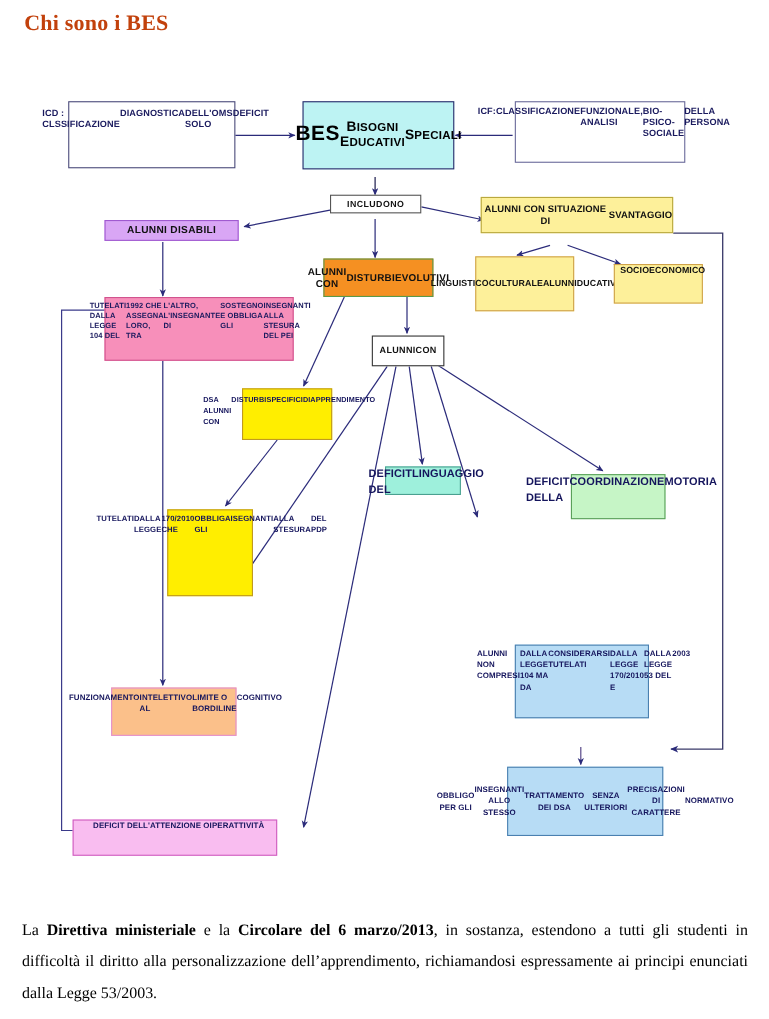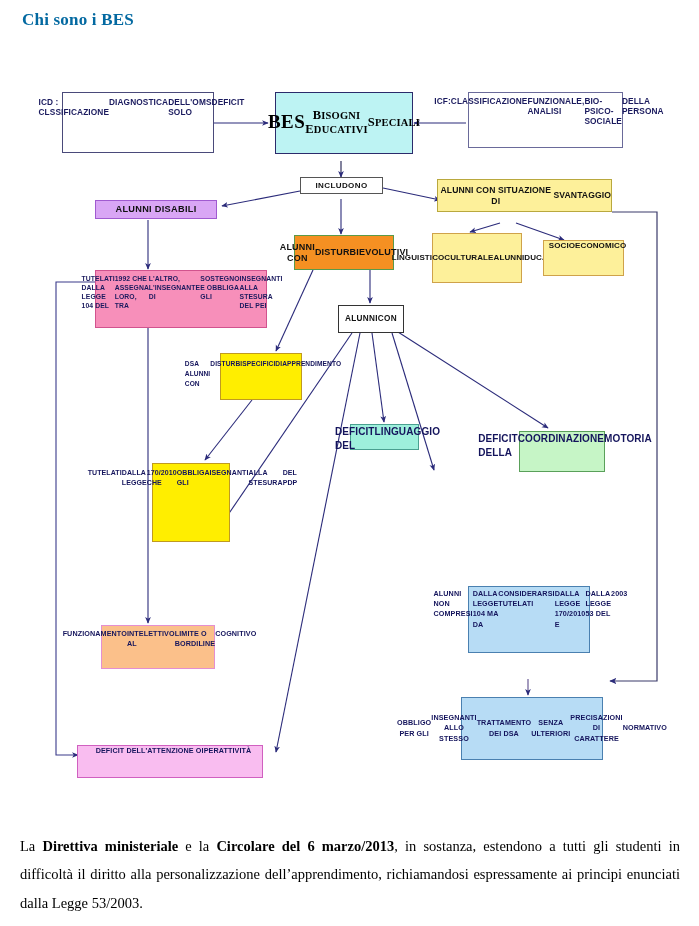--- a/index.html
+++ b/index.html
@@ -13,22 +13,22 @@
     position: relative;
     font-family: "Liberation Sans", sans-serif;
     overflow: hidden;
   }
   #page-title {
     position: absolute;
     left: 22px;
     top: 10px;
     font-family: "Liberation Serif", serif;
     font-weight: bold;
-    font-size: 17px;
-    color: #0369a1;
+    font-size: 20px;
+    color: #c2410c;
     letter-spacing: 0.2px;
   }
   #diagram {
     position: absolute;
     left: 0;
     top: 60px;
     width: 699px;
     height: 760px;
   }
   #arrow-layer {
@@ -61,21 +61,20 @@
     text-align: left;
     letter-spacing: 0.1px;
   }
   .n-bes {
     background: #bdf3f3;
     border: 1px solid #2b2b6b;
     text-align: center;
     color: #000000;
     align-items: center;
     padding-bottom: 2px;
-    font-family: Liberation Serif, serif;
   }
   .n-bes .bes-title {
     font-size: 19px;
     font-weight: bold;
     letter-spacing: 0.5px;
     line-height: 1.1;
   }
   .n-bes .bes-sub {
     font-size: 10.5px;
     font-weight: bold;
@@ -346,21 +345,21 @@
     <span class="ln">SVANTAGGIO</span>
   </div>
 
   <div class="node n-ling" style="left:432px; top:173px; width:90px; height:50px;">
     <span class="ln">LINGUISTICO</span>
     <span class="ln">CULTURALE</span>
     <span class="ln">ALUNNI</span>
     <span class="ln">DUCATIVI</span>
   </div>
 
-  <div class="node n-socio" style="left:543px; top:180px; width:81px; height:36px;">
+  <div class="node n-socio" style="left:558px; top:180px; width:81px; height:36px;">
     <span class="ln">SOCIO</span>
     <span class="ln">ECONOMICO</span>
   </div>
 
   <div class="node n-legge104" style="left:95px; top:210px; width:172px; height:58px;">
     <span class="ln">TUTELATI DALLA LEGGE 104 DEL</span>
     <span class="ln">1992 CHE ASSEGNA LORO, TRA</span>
     <span class="ln">L'ALTRO, L'INSEGNANTE DI</span>
     <span class="ln">SOSTEGNO E OBBLIGA GLI</span>
     <span class="ln">INSEGNANTI ALLA STESURA DEL PEI</span>
@@ -400,21 +399,21 @@
     <span class="ln">MOTORIA</span>
   </div>
 
   <div class="node n-funzionamento" style="left:101px; top:565px; width:114px; height:44px;">
     <span class="ln">FUNZIONAMENTO</span>
     <span class="ln">INTELETTIVO AL</span>
     <span class="ln">LIMITE O BORDILINE</span>
     <span class="ln">COGNITIVO</span>
   </div>
 
-  <div class="node n-attenzione" style="left:77px; top:685px; width:186px; height:33px;">
+  <div class="node n-attenzione" style="left:66px; top:685px; width:186px; height:33px;">
     <span class="ln">DEFICIT DELL'ATTENZIONE O</span>
     <span class="ln">IPERATTIVITÀ</span>
   </div>
 
   <div class="node n-noncompresi" style="left:468px; top:526px; width:122px; height:67px;">
     <span class="ln">ALUNNI NON COMPRESI</span>
     <span class="ln">DALLA LEGGE 104 MA DA</span>
     <span class="ln">CONSIDERARSI TUTELATI</span>
     <span class="ln">DALLA LEGGE 170/2010  E</span>
     <span class="ln">DALLA LEGGE 53 DEL</span>

